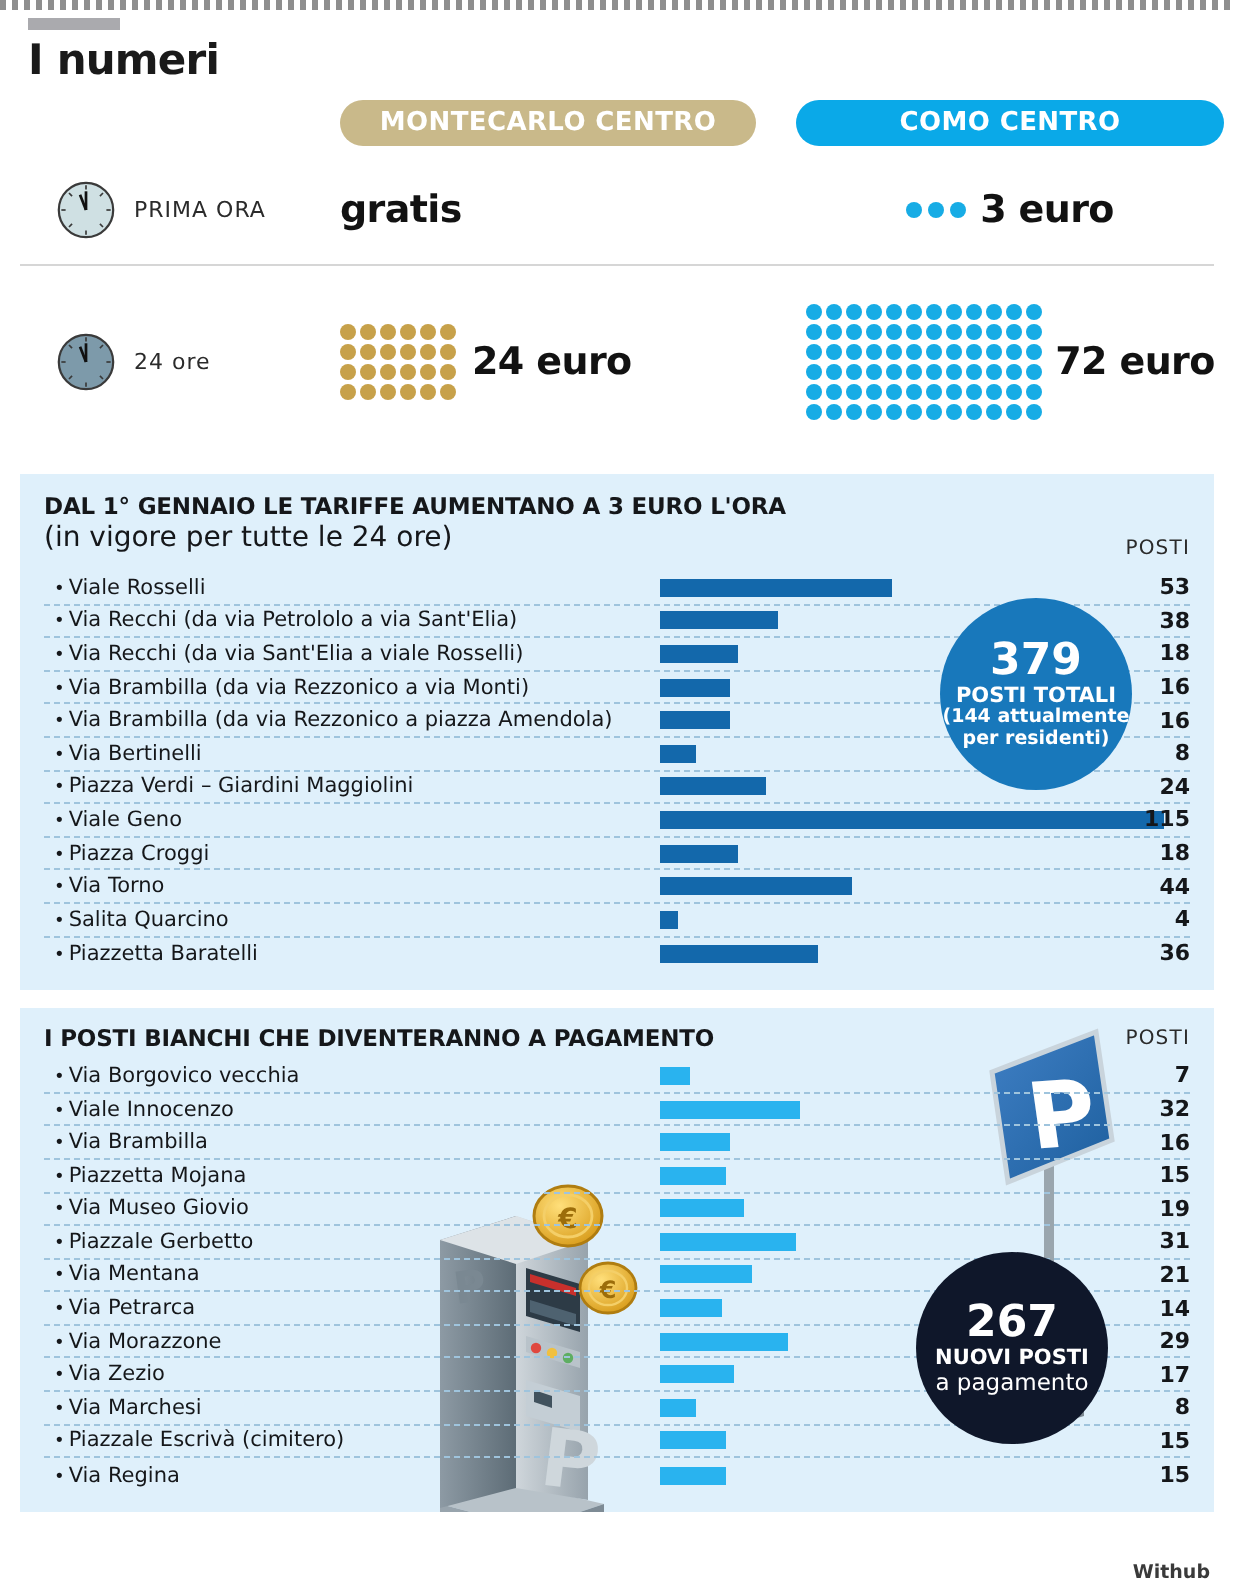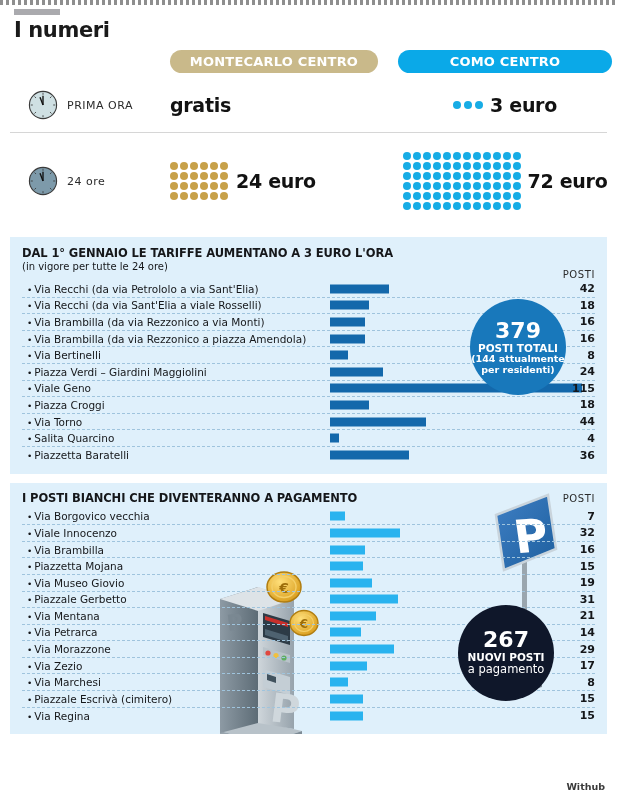--- a/index.html
+++ b/index.html
@@ -151,21 +151,21 @@
     overflow: hidden;
   }
   .panel-title {
     font-size: 11.5px;
     font-weight: bold;
     color: #15171a;
     letter-spacing: -0.1px;
     font-family: "DejaVu Sans", sans-serif;
   }
   .panel-sub {
-    font-size: 10px;
+    font-size: 14px;
     color: #15171a;
     font-family: "DejaVu Sans", sans-serif;
     margin-top: 1px;
   }
   .posti-head {
     position: absolute;
     right: 12px;
     font-size: 10px;
     color: #2b2b2b;
     letter-spacing: 0.6px;
@@ -446,23 +446,28 @@
 
     <div class="circle circle-379">
       <div class="c-num">379</div>
       <div class="c-l1">POSTI TOTALI</div>
       <div class="c-l2">(144 attualmente</div>
       <div class="c-l2">per residenti)</div>
     </div>
 
     <div class="rows" id="rows-1" style="margin-top:9px;">
         <div class="row">
+          <span class="row-label">Viale Rosselli</span>
+          <span class="bar bar-dark" style="width: 116.07px;"></span>
+          <span class="row-value">53</span>
+        </div>
+        <div class="row">
           <span class="row-label">Via Recchi (da via Petrololo a via Sant'Elia)</span>
           <span class="bar bar-dark" style="width: 59.13px;"></span>
-          <span class="row-value">42</span>
+          <span class="row-value">38</span>
         </div>
         <div class="row">
           <span class="row-label">Via Recchi (da via Sant'Elia a viale Rosselli)</span>
           <span class="bar bar-dark" style="width: 39.42px;"></span>
           <span class="row-value">18</span>
         </div>
         <div class="row">
           <span class="row-label">Via Brambilla (da via Rezzonico a via Monti)</span>
           <span class="bar bar-dark" style="width: 35.04px;"></span>
           <span class="row-value">16</span>

